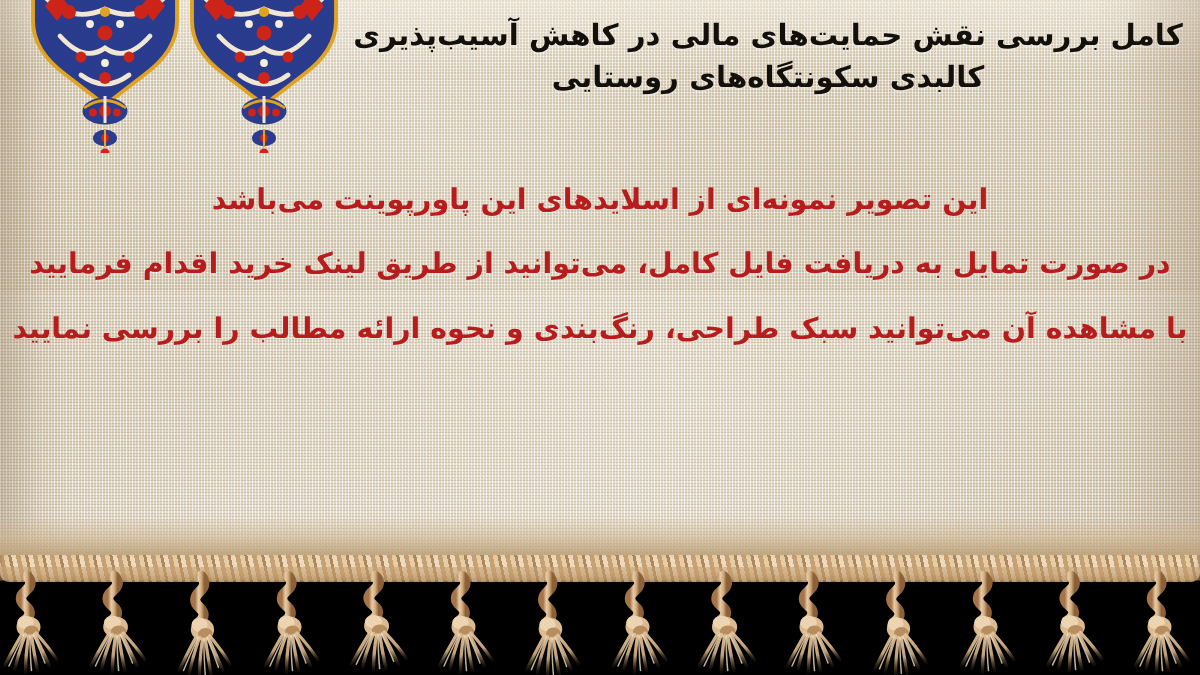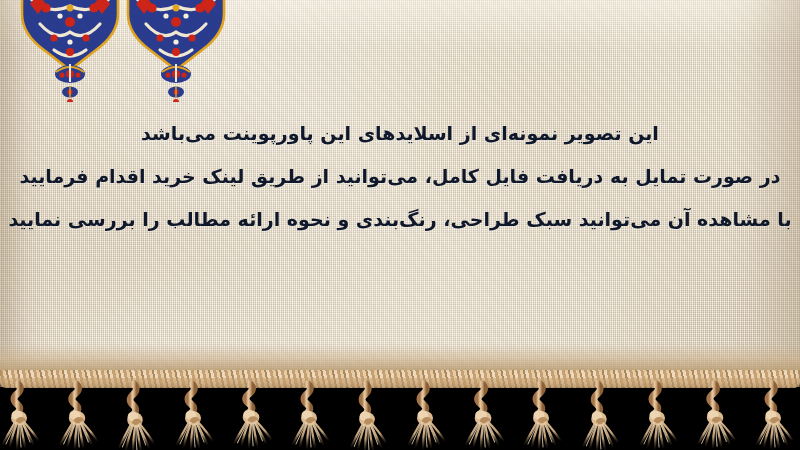--- a/index.html
+++ b/index.html
@@ -115,21 +115,21 @@
     direction: rtl;
   }
   .title .ln { display: block; }
 
   .body-block {
     position: absolute;
     top: 112px;
     left: 0;
     right: 0;
     text-align: center;
-    color: #0f172a;
+    color: #b91c1c;
     font-size: 19px;
     font-weight: 600;
     line-height: 43px;
     direction: rtl;
     text-shadow: 0 1px 0 rgba(255,255,255,0.30);
   }
   .body-block .ln { display: block; white-space: nowrap; }
 
   
   .fringe-band {
@@ -339,20 +339,24 @@
           <circle cx="0" cy="0" r="2.6" fill="#cf2418"></circle>
           <path d="M0 -6 V6" stroke="#e2a521" stroke-width="1.4"></path>
         </g>
         <circle cx="52" cy="148" r="3" fill="#cf2418"></circle>
       </svg>
     </div>
   </div>
 
   <div class="text-layer">
 
+    <div class="title">
+      <span class="ln">کامل بررسی نقش حمایت‌های مالی در کاهش آسیب‌پذیری</span>
+      <span class="ln">کالبدی سکونتگاه‌های روستایی</span>
+    </div>
 
     <div class="body-block">
       <span class="ln">این تصویر نمونه‌ای از اسلایدهای این پاورپوینت می‌باشد</span>
       <span class="ln">در صورت تمایل به دریافت فایل کامل، می‌توانید از طریق لینک خرید اقدام فرمایید</span>
       <span class="ln">با مشاهده آن می‌توانید سبک طراحی، رنگ‌بندی و نحوه ارائه مطالب را بررسی نمایید</span>
     </div>
 
   </div>
 
   <div class="band-fade"></div>

